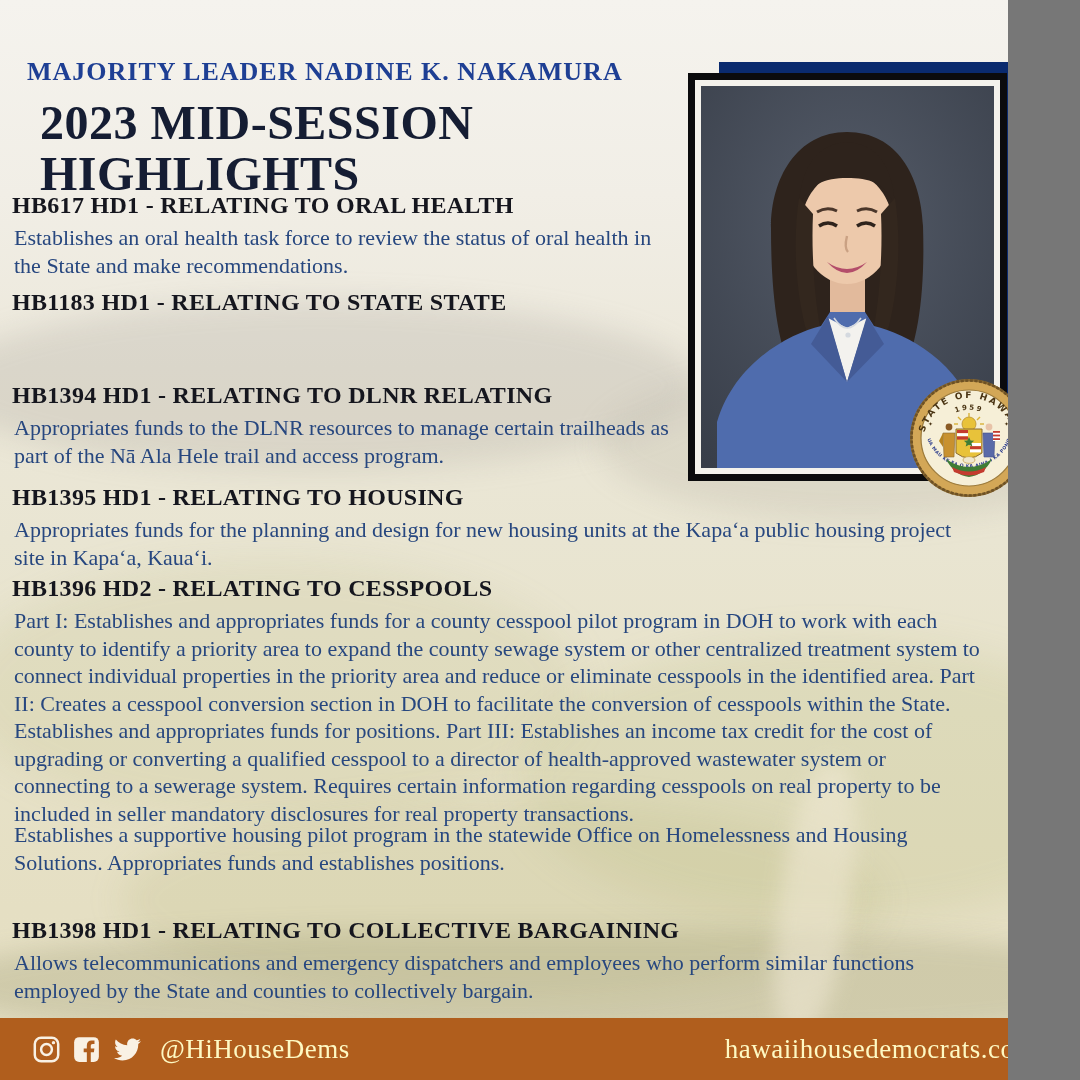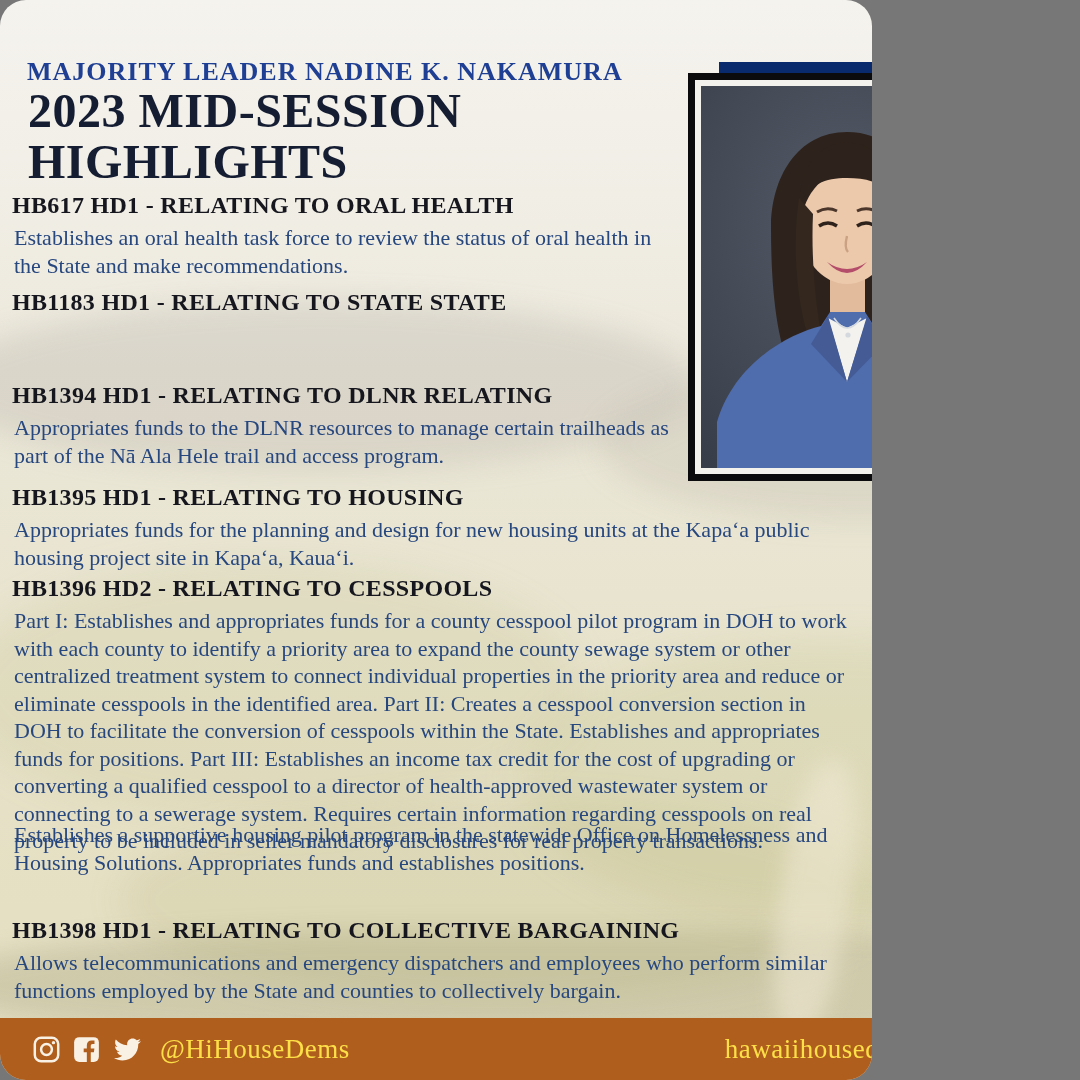--- a/index.html
+++ b/index.html
@@ -1,55 +1,54 @@
 <!DOCTYPE html>
 <html><head>
 <meta charset="utf-8">
 <style>
   html,body{margin:0;padding:0;background:#777;}
   .canvas{
-    position:relative;width:872px;height:1080px;overflow:hidden;
+    position:relative;width:1008px;height:1080px;overflow:hidden;
     font-family:"Liberation Serif","DejaVu Serif",serif;
     background:linear-gradient(180deg,#f5f3ee 0%,#f1eee6 18%,#ece8da 34%,#e9e5d2 50%,#e7e2c9 66%,#e5dfc3 84%,#e6e0c6 100%);
-    border-radius:26px;
   }
   
   .bg-blob{position:absolute;border-radius:50%;pointer-events:none;}
   .mountain-1{left:-60px;top:300px;width:760px;height:170px;background:rgba(148,146,138,.20);filter:blur(14px);}
   .mountain-2{left:600px;top:370px;width:520px;height:150px;background:rgba(150,146,128,.16);filter:blur(14px);}
   .field-1{left:-40px;top:560px;width:620px;height:260px;background:rgba(178,178,112,.14);filter:blur(18px);}
   .field-2{left:520px;top:640px;width:620px;height:280px;background:rgba(170,172,104,.15);filter:blur(18px);}
   .field-3{left:120px;top:800px;width:760px;height:200px;background:rgba(160,160,96,.13);filter:blur(16px);}
   .treeband{left:-40px;top:930px;width:1160px;height:110px;background:rgba(118,118,70,.20);filter:blur(12px);border-radius:40%;}
   .road{left:780px;top:760px;width:70px;height:280px;background:rgba(240,234,214,.55);filter:blur(10px);border-radius:45%;transform:rotate(8deg);}
 
   
   .kicker{position:absolute;left:27px;top:57px;font-size:26px;font-weight:bold;color:#1e3f94;letter-spacing:1px;}
-  .title{position:absolute;left:24px;top:82px;margin:4px;font-size:48px;font-weight:bold;color:#151d33;letter-spacing:.5px;line-height:1.06;}
+  .title{position:absolute;left:24px;top:82px;margin:16px;font-size:48px;font-weight:bold;color:#151d33;letter-spacing:.5px;line-height:1.06;}
 
   
   .bill{position:absolute;left:12px;right:22px;}
   .bill-heading{margin:0;font-size:24px;font-weight:bold;color:#15161e;letter-spacing:.3px;line-height:30px;}
   .bill-desc{margin:4px 0 0 2px;font-size:22px;color:#27477f;line-height:28px;}
   .bill-desc.narrow{max-width:662px;}
   .bill-desc.wide{max-width:1018px;line-height:27.5px;}
   .b1{top:190px;} .b2{top:287px;} .b3{top:380px;} .b4{top:482px;}
   .b5{top:573px;} .b6{top:817px;} .b7{top:915px;}
 
   
   .navy-offset{position:absolute;left:719px;top:62px;width:302px;height:406px;background:#0a2a6e;}
   .photo-frame{position:absolute;left:688px;top:73px;width:319px;height:408px;background:#0b0b0d;box-sizing:border-box;padding:7px;}
   .photo-inner{width:100%;height:100%;box-sizing:border-box;border:6px solid #f4f2ec;background:#454b57;overflow:hidden;}
   .photo-inner svg{display:block;width:100%;height:100%;}
   .seal{position:absolute;left:908px;top:377px;width:122px;height:122px;}
 
   
   .footer{position:absolute;left:0;bottom:0;width:1080px;height:62px;background:#b05e1d;
     display:flex;align-items:center;justify-content:space-between;box-sizing:border-box;
-    padding:0 44px 0 33px;color:#fde047;}
+    padding:0 44px 0 33px;color:#fef9c3;}
   .social{display:flex;align-items:center;gap:13px;}
   .social svg{display:block;}
   .handle{font-size:27px;margin-left:5px;letter-spacing:.5px;}
   .website{font-size:27px;letter-spacing:.5px;}
 </style>
 </head>
 <body>
 
 <div class="canvas">
 

